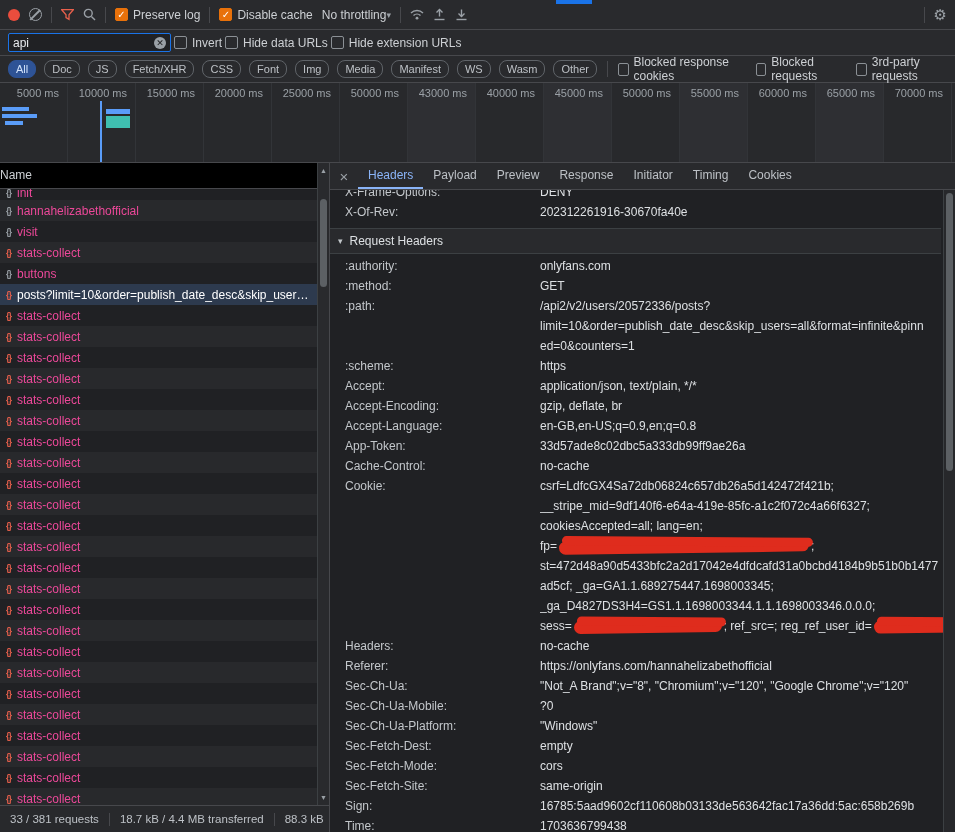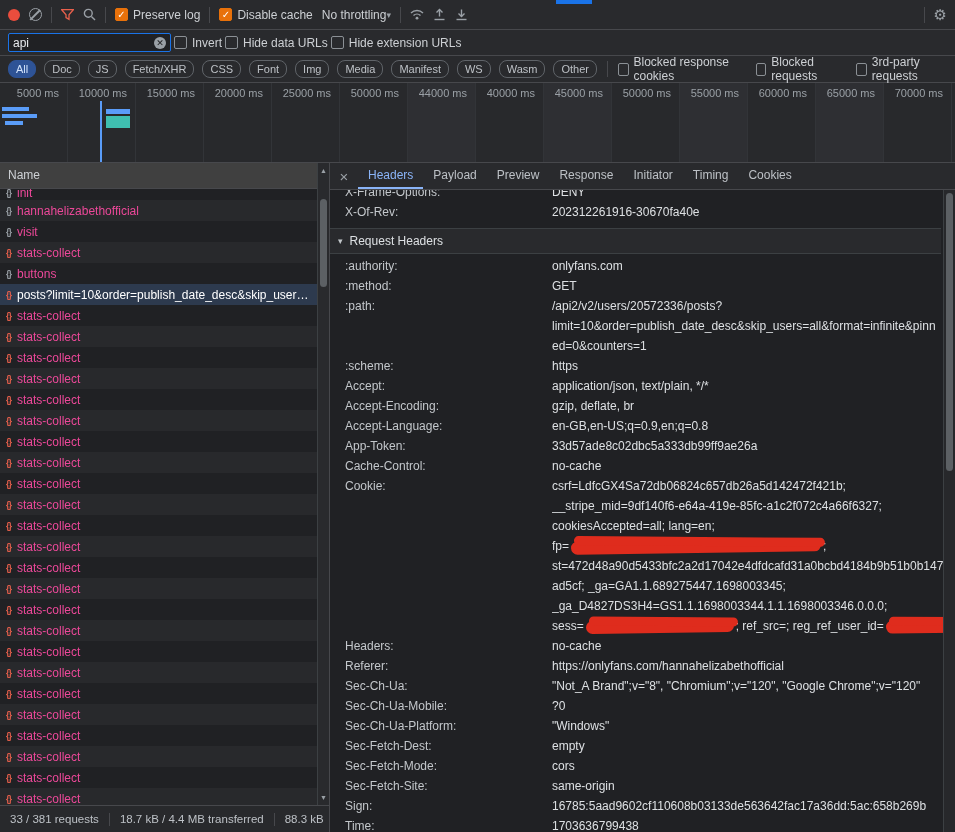--- a/index.html
+++ b/index.html
@@ -46,21 +46,21 @@
   .wf-b2 { left:2px;  top:31px; width:35px; height:4px;  background:var(--waterfall-blue,#5a9cf8); }
   .wf-b3 { left:5px;  top:38px; width:18px; height:4px;  background:var(--waterfall-blue,#5a9cf8); }
   .wf-line { left:100px; top:18px; bottom:0; width:2px;  background:var(--waterfall-blue,#5a9cf8); }
   .wf-b4 { left:106px; top:26px; width:24px; height:5px; background:var(--waterfall-blue,#5a9cf8); }
   .wf-b5 { left:106px; top:33px; width:24px; height:12px; background:var(--waterfall-teal,#3fbfb0); }
 
   
   .main { flex:1; display:flex; min-height:0; }
   .left-col { width:330px; flex:0 0 330px; display:flex; flex-direction:column; min-height:0; }
   .left-panel { flex:1; position:relative; overflow:hidden; border-right:1px solid #47484c; }
-  .name-header { height:26px; line-height:25px; padding-left:8px; border-bottom:1px solid #47484c; background:#404040; }
+  .name-header { height:26px; line-height:25px; padding-left:0; border-bottom:1px solid #47484c; background:#000000; }
   .request-list { position:absolute; top:26px; left:0; right:12px; bottom:0; overflow:hidden; }
   .req-row { height:21px; display:flex; align-items:center; gap:6px; padding:0 6px; white-space:nowrap; }
   .req-row.alt { background:#28292c; }
   .req-row.selected { background:var(--selected-row-bg,#2d3a4e); }
   .req-row.clipped { height:11px; overflow:hidden; }
   .req-row.clipped > * { margin-top:-4px; }
   .req-icon { font-size:9px; font-weight:bold; letter-spacing:-1px; flex:0 0 auto; }
   .req-icon.gray { color:var(--script-icon-gray,#9aa0a6); }
   .req-icon.red { color:var(--script-icon-red,#e8604c); }
   .req-label { overflow:hidden; text-overflow:ellipsis; flex:1; color:#ec4899; }
@@ -79,21 +79,21 @@
 
   
   .right-panel { flex:1; display:flex; flex-direction:column; min-width:0; position:relative; }
   .tabs-row { height:27px; flex:0 0 27px; background:var(--toolbar-bg,#292a2d); border-bottom:1px solid #47484c; display:flex; align-items:center; }
   .close-x { width:28px; flex:0 0 28px; text-align:center; color:#9aa0a6; font-size:15px; }
   .dtabs { display:flex; height:100%; align-items:stretch; }
   .dtab { padding:0 10px; display:flex; align-items:center; color:#bdc1c6; border-bottom:2px solid transparent; }
   .dtab.active { color:var(--accent-blue,#8ab4f8); border-bottom-color:var(--accent-blue,#8ab4f8); }
   .details { flex:1; overflow:hidden; padding-right:14px; }
   .top-rows { margin-top:-8px; }
-  .hdr-row { display:grid; grid-template-columns:195px 1fr; padding-left:15px; align-items:start;gap:12px; }
+  .hdr-row { display:grid; grid-template-columns:195px 1fr; padding-left:15px; align-items:start; }
   .hdr-name { color:#c3c7cb; height:20px; line-height:20px; white-space:nowrap; overflow:hidden; }
   .hdr-line { height:20px; line-height:20px; white-space:nowrap; overflow:hidden; color:#dde0e3; display:flex; align-items:center; }
   .section-header { height:26px; margin:6px 0 2px; background:#292a2d; border-top:1px solid #3c4043; border-bottom:1px solid #3c4043; display:flex; align-items:center; gap:7px; padding-left:8px; color:#dde0e3; }
   .tri { font-size:9px; color:#c3c7cb; }
   .redact { display:inline-block; height:13px; background:var(--redact-red,#df2c1d); border-radius:7px; margin:0 2px; position:relative; transform:rotate(-0.8deg); flex:0 0 auto; }
   .redact::after { content:""; position:absolute; left:3px; right:-4px; top:-3px; height:9px; background:var(--redact-red,#df2c1d); border-radius:6px; transform:rotate(1.2deg); }
   .right-sb { top:27px; bottom:0; background:#27282b; }
   .right-sb .sb-thumb { position:absolute; left:2px; width:7px; top:3px; height:278px; background:#5c6064; border-radius:4px; }
 </style>
 </head>
@@ -223,21 +223,21 @@
         <div class="tl-col">
           <span class="tl-label">20000 ms</span>
         </div>
         <div class="tl-col">
           <span class="tl-label">25000 ms</span>
         </div>
         <div class="tl-col">
           <span class="tl-label">50000 ms</span>
         </div>
         <div class="tl-col lite">
-          <span class="tl-label">44000 ms</span>
+          <span class="tl-label">43000 ms</span>
         </div>
         <div class="tl-col">
           <span class="tl-label">40000 ms</span>
         </div>
         <div class="tl-col lite">
           <span class="tl-label">45000 ms</span>
         </div>
         <div class="tl-col">
           <span class="tl-label">50000 ms</span>
         </div>

